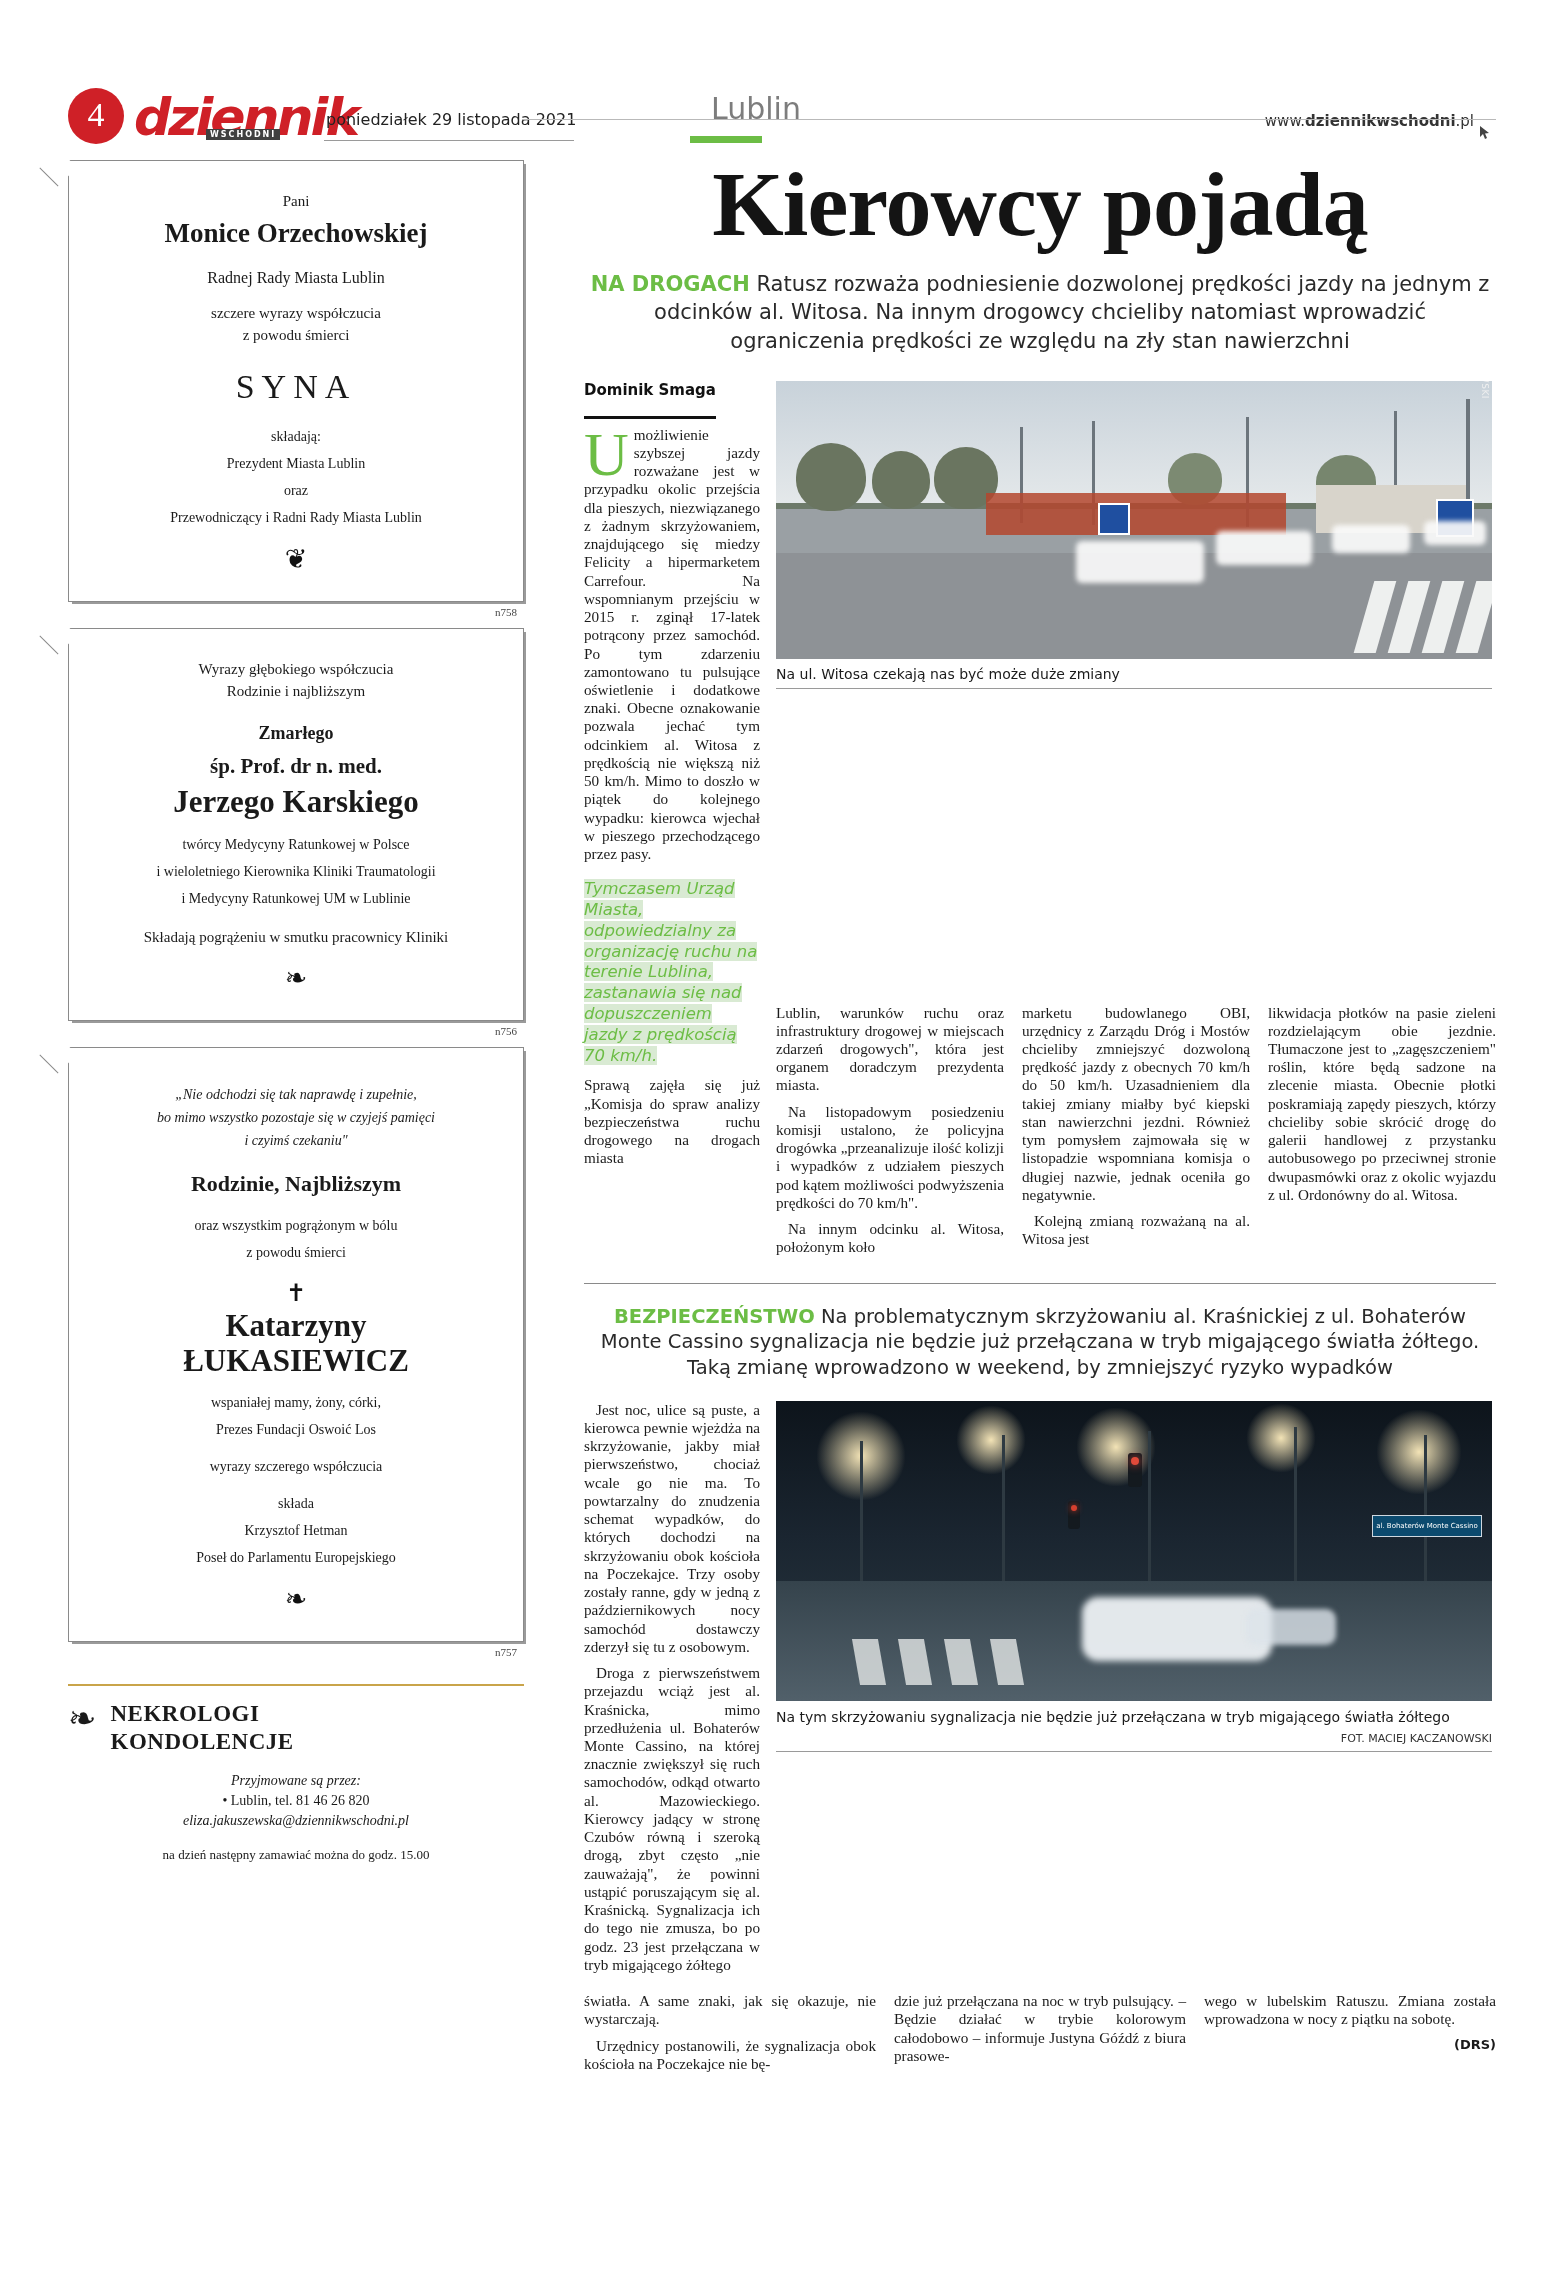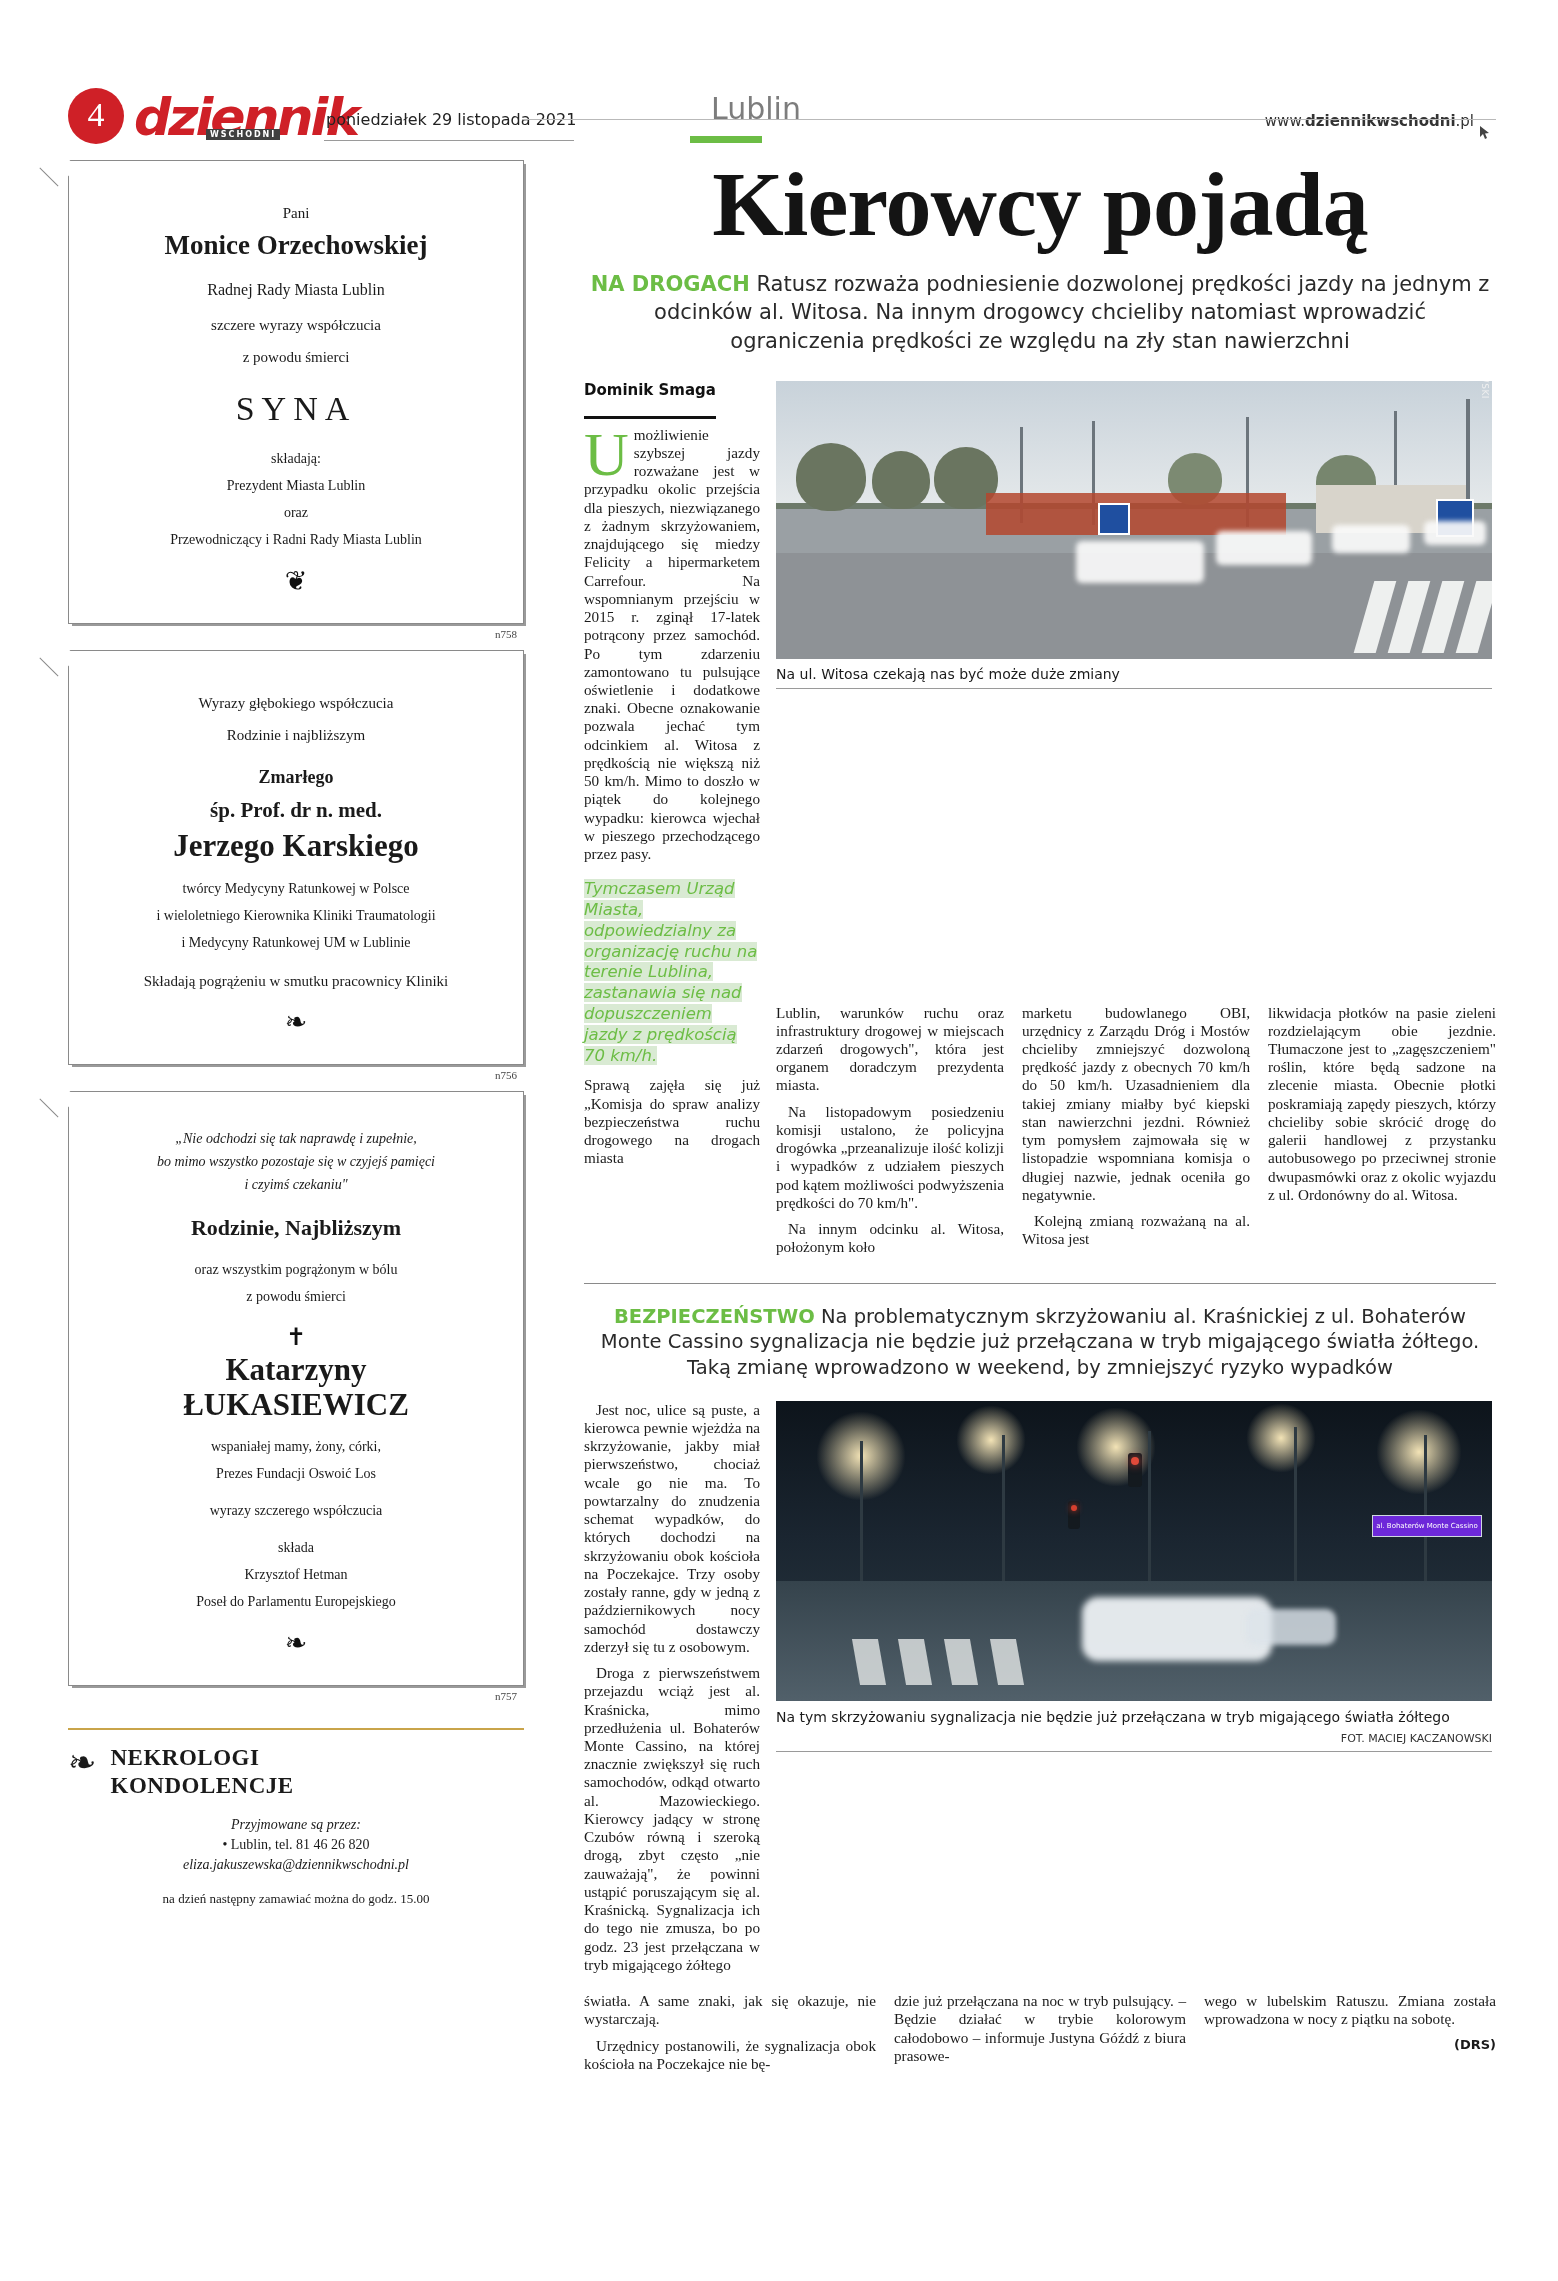--- a/index.html
+++ b/index.html
@@ -56,21 +56,21 @@
     margin-bottom:26px;box-sizing:border-box;
     padding:30px 28px 24px 28px;text-align:center;
     box-shadow:3px 3px 0 -1px #9a9a9a;
   }
   .obit::before{
     content:"";position:absolute;left:-2px;top:-2px;width:26px;height:26px;
     background:#fff;border-bottom:1.5px solid #8a8a8a;
     transform:rotate(45deg) translate(-13px,-1px);transform-origin:top left;
   }
   .obit-inner{position:relative;z-index:2;}
-  .o-small{font-size:15px;line-height:1.35;margin:12px 0 2px;}
+  .o-small{font-size:15px;line-height:1.35;margin:0 0 2px;}
   .o-name-lg{font-size:27px;font-weight:bold;line-height:1.2;margin:6px 0 4px;}
   .o-sub{font-size:16px;line-height:1.4;margin:17px 0 14px;}
   .o-syna{font-size:34px;letter-spacing:7px;font-weight:normal;margin:22px 0 20px;}
   .o-tiny{font-size:14px;line-height:1.5;margin:6px 0;}
   .o-mid{font-size:18px;font-weight:bold;margin:10px 0 6px;}
   .o-huge{font-size:31px;font-weight:bold;line-height:1.12;margin:4px 0 14px;}
   .o-quote{font-style:italic;font-size:14px;line-height:1.5;margin:6px 0 20px;}
   .ornament{font-size:27px;line-height:1;margin:18px 0 4px;color:#111;}
   .ornament.cross{font-size:24px;}
   .ref-id{
@@ -360,21 +360,21 @@
           <div class="night-glow" style="left:600px;top:8px;width:86px;height:86px;"></div>
           <div class="pole" style="left:84px;top:40px;height:150px;background:#2e3a42;"></div>
           <div class="pole" style="left:226px;top:34px;height:160px;background:#2e3a42;"></div>
           <div class="pole" style="left:372px;top:30px;height:150px;background:#2e3a42;"></div>
           <div class="pole" style="left:518px;top:26px;height:160px;background:#2e3a42;"></div>
           <div class="pole" style="left:648px;top:34px;height:150px;background:#2e3a42;"></div>
           <div style="position:absolute;left:352px;top:52px;width:14px;height:34px;background:#141a1f;border-radius:3px;"></div>
           <div style="position:absolute;left:355px;top:56px;width:8px;height:8px;border-radius:50%;background:#e04a3a;box-shadow:0 0 8px #e04a3a;"></div>
           <div style="position:absolute;left:292px;top:100px;width:12px;height:28px;background:#141a1f;border-radius:3px;"></div>
           <div style="position:absolute;left:295px;top:104px;width:6px;height:6px;border-radius:50%;background:#d6402f;box-shadow:0 0 6px #d6402f;"></div>
-          <div style="position:absolute;left:596px;top:114px;width:108px;height:20px;background:#6d28d9;border:1px solid #cfd8e0;display:flex;align-items:center;justify-content:center;">
+          <div style="position:absolute;left:596px;top:114px;width:108px;height:20px;background:#0c4a6e;border:1px solid #cfd8e0;display:flex;align-items:center;justify-content:center;">
             <span style="font-family:'DejaVu Sans',sans-serif;font-size:7px;color:#fff;white-space:nowrap;">al. Bohaterów Monte Cassino</span>
           </div>
           <div style="position:absolute;left:0;bottom:0;width:100%;height:120px;background:linear-gradient(#35434c,#51606a);"></div>
           <div class="zebra" style="left:80px;bottom:16px;width:26px;height:46px;opacity:.75;transform:skewX(10deg);"></div>
           <div class="zebra" style="left:126px;bottom:16px;width:26px;height:46px;opacity:.75;transform:skewX(10deg);"></div>
           <div class="zebra" style="left:172px;bottom:16px;width:26px;height:46px;opacity:.75;transform:skewX(10deg);"></div>
           <div class="zebra" style="left:218px;bottom:16px;width:26px;height:46px;opacity:.75;transform:skewX(10deg);"></div>
           <div class="blur-car" style="left:306px;bottom:40px;width:190px;height:64px;border-radius:16px;background:rgba(236,240,243,.95);filter:blur(3px);"></div>
           <div class="blur-car" style="left:470px;bottom:56px;width:90px;height:36px;border-radius:10px;background:rgba(220,228,234,.8);"></div>
           <div class="photo-credit" style="color:#eee;"></div>

